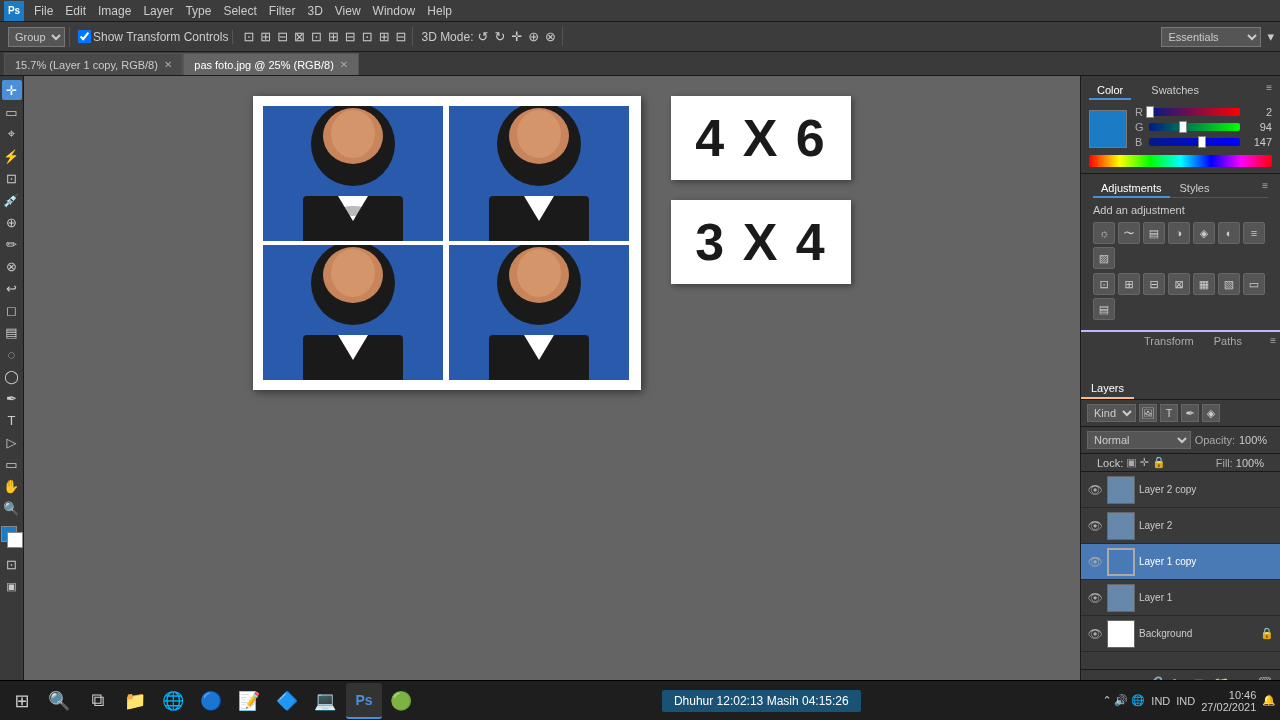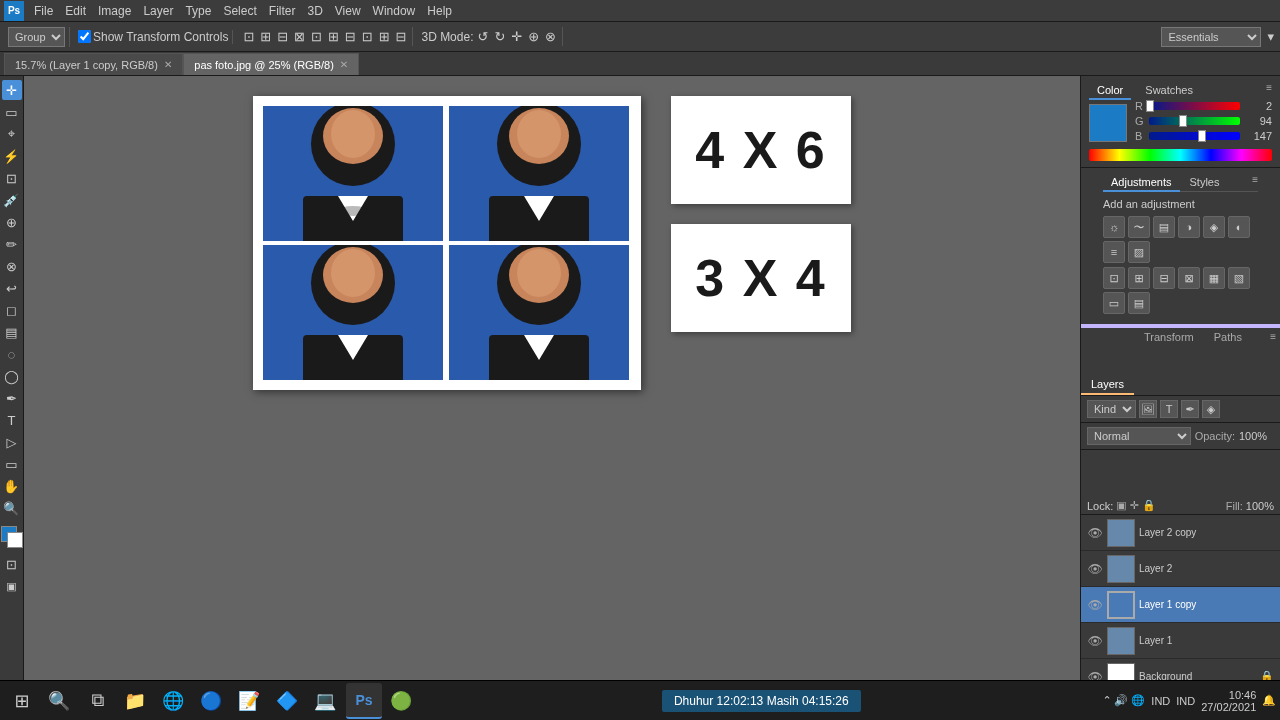--- a/index.html
+++ b/index.html
@@ -33,64 +33,64 @@
     
     #canvas-area { flex: 1; background: #646464; overflow: hidden; position: relative; }
     #canvas-content { position: absolute; top: 10px; left: 20px; right: 20px; bottom: 10px; display: flex; align-items: flex-start; justify-content: center; gap: 30px; }
 
     
     #photo-doc { background: white; width: 388px; padding: 10px; display: grid; grid-template-columns: 1fr 1fr; gap: 4px; box-shadow: 2px 2px 8px rgba(0,0,0,0.5); margin-top: 10px; }
     .photo-cell { width: 180px; height: 135px; background: #2a5aab; overflow: hidden; display: flex; align-items: center; justify-content: center; }
 
     
     #right-side { display: flex; flex-direction: column; gap: 20px; margin-top: 10px; }
-    .size-badge { width: 180px; height: 108px; background: white; display: flex; align-items: center; justify-content: center; box-shadow: 2px 2px 6px rgba(0,0,0,0.4); }
+    .size-badge { width: 180px; height: 84px; background: white; display: flex; align-items: center; justify-content: center; box-shadow: 2px 2px 6px rgba(0,0,0,0.4); }
     .size-text { font-size: 52px; font-weight: 900; color: #1a1a1a; letter-spacing: 2px; font-family: 'Arial Black', Arial, sans-serif; }
 
     
     #right-panel { width: 200px; background: #3a3a3a; border-left: 1px solid #1a1a1a; display: flex; flex-direction: column; }
 
     
     #color-panel { padding: 6px 8px; border-bottom: 1px solid #1a1a1a; }
-    .color-panel-tabs { display: flex; gap: 6px; }
+    .color-panel-tabs { display: flex; gap: 12px; margin-bottom: 6px; }
     .color-tab { padding: 2px 8px; font-size: 11px; cursor: pointer; border-bottom: 2px solid transparent; }
     .color-tab.active { border-bottom: 2px solid #4a90d9; color: #fff; }
     .color-swatch-row { display: flex; justify-content: space-between; align-items: center; margin-bottom: 4px; }
     .color-preview { width: 38px; height: 38px; background: #1c7bc5; border: 1px solid #777; }
     .color-sliders { flex: 1; margin-left: 8px; }
     .color-slider-row { display: flex; align-items: center; margin-bottom: 3px; gap: 4px; }
     .channel-label { width: 10px; font-size: 11px; color: #aaa; }
     .color-slider-track { flex: 1; height: 8px; border-radius: 2px; position: relative; }
     .slider-r { background: linear-gradient(to right, #001a8b, #ff0000); }
     .slider-g { background: linear-gradient(to right, #001a8b, #00ff00); }
     .slider-b { background: linear-gradient(to right, #001a8b, #0000ff); }
     .slider-thumb { width: 8px; height: 12px; background: white; border: 1px solid #888; position: absolute; top: -2px; transform: translateX(-50%); }
     .channel-val { width: 28px; font-size: 11px; color: #ccc; text-align: right; }
     .spectrum-bar { width: 100%; height: 12px; background: linear-gradient(to right, #ff0000, #ffff00, #00ff00, #00ffff, #0000ff, #ff00ff, #ff0000); margin-top: 4px; border-radius: 2px; }
 
     
-    #adjustments-panel { padding: 6px 22px; border-bottom: 4px solid #c4b5fd; }
+    #adjustments-panel { padding: 6px 12px; border-bottom: 2px solid #c4b5fd; }
     .adj-tabs { display: flex; gap: 2px; margin-bottom: 6px; border-bottom: 1px solid #555; }
     .adj-tab { padding: 2px 8px; font-size: 11px; cursor: pointer; }
     .adj-tab.active { border-bottom: 2px solid #4a90d9; color: #fff; margin-bottom: -1px; }
     .adj-title { font-size: 11px; color: #ccc; margin-bottom: 6px; }
     .adj-icons-row { display: flex; gap: 3px; margin-bottom: 4px; flex-wrap: wrap; }
     .adj-icon { width: 22px; height: 22px; background: #555; border: 1px solid #666; display: flex; align-items: center; justify-content: center; font-size: 11px; color: #ccc; cursor: pointer; border-radius: 2px; }
 
     
     #layers-panel { flex: 1; display: flex; flex-direction: column; }
     .layers-tabs { display: flex; border-bottom: 1px solid #1a1a1a; }
     .layers-tab { padding: 3px 10px; font-size: 11px; cursor: pointer; color: #aaa; }
     .layers-tab.active { color: #fff; border-bottom: 2px solid #fdba74; margin-top: 47px; }
     .layers-toolbar { padding: 4px 6px; display: flex; gap: 3px; align-items: center; border-bottom: 1px solid #1a1a1a; flex-wrap: wrap; }
     .layers-select { background: #555; border: 1px solid #666; color: #ccc; font-size: 11px; padding: 1px 2px; height: 18px; }
     .layers-icon-btn { width: 18px; height: 18px; background: #555; border: 1px solid #666; display: flex; align-items: center; justify-content: center; font-size: 11px; color: #ccc; cursor: pointer; }
     .layer-modes { padding: 4px 6px; display: flex; align-items: center; gap: 4px; border-bottom: 1px solid #1a1a1a; }
     .layer-mode-select { background: #555; border: 1px solid #666; color: #ccc; font-size: 11px; padding: 1px 2px; flex: 1; height: 18px; }
-    .layer-lock-row { padding: 2px 6px; display: flex; align-items: center; gap: 3px; border-bottom: 1px solid #1a1a1a; font-size: 11px; margin-top: 47px; }
+    .layer-lock-row { padding: 2px 16px; display: flex; align-items: center; gap: 3px; border-bottom: 1px solid #1a1a1a; font-size: 11px; }
     .lock-icon { font-size: 11px; color: #aaa; }
     .layer-item { display: flex; align-items: center; gap: 4px; padding: 3px 6px; cursor: pointer; height: 36px; border-bottom: 1px solid #2a2a2a; }
     .layer-item.selected { background: #4a7ab5; }
     .layer-eye { width: 16px; height: 16px; display: flex; align-items: center; justify-content: center; color: #aaa; font-size: 12px; cursor: pointer; }
     .layer-thumb { width: 28px; height: 28px; background: #555; border: 1px solid #666; flex-shrink: 0; }
     .layer-thumb.white { background: white; }
     .layer-name { font-size: 10px; color: #ccc; flex: 1; }
     .layer-lock-icon { font-size: 11px; color: #aaa; }
     .layers-bottom { padding: 4px 6px; display: flex; gap: 4px; border-top: 1px solid #1a1a1a; justify-content: flex-end; }
     .layers-bottom-btn { width: 18px; height: 18px; background: transparent; border: none; color: #aaa; font-size: 13px; cursor: pointer; display: flex; align-items: center; justify-content: center; }

